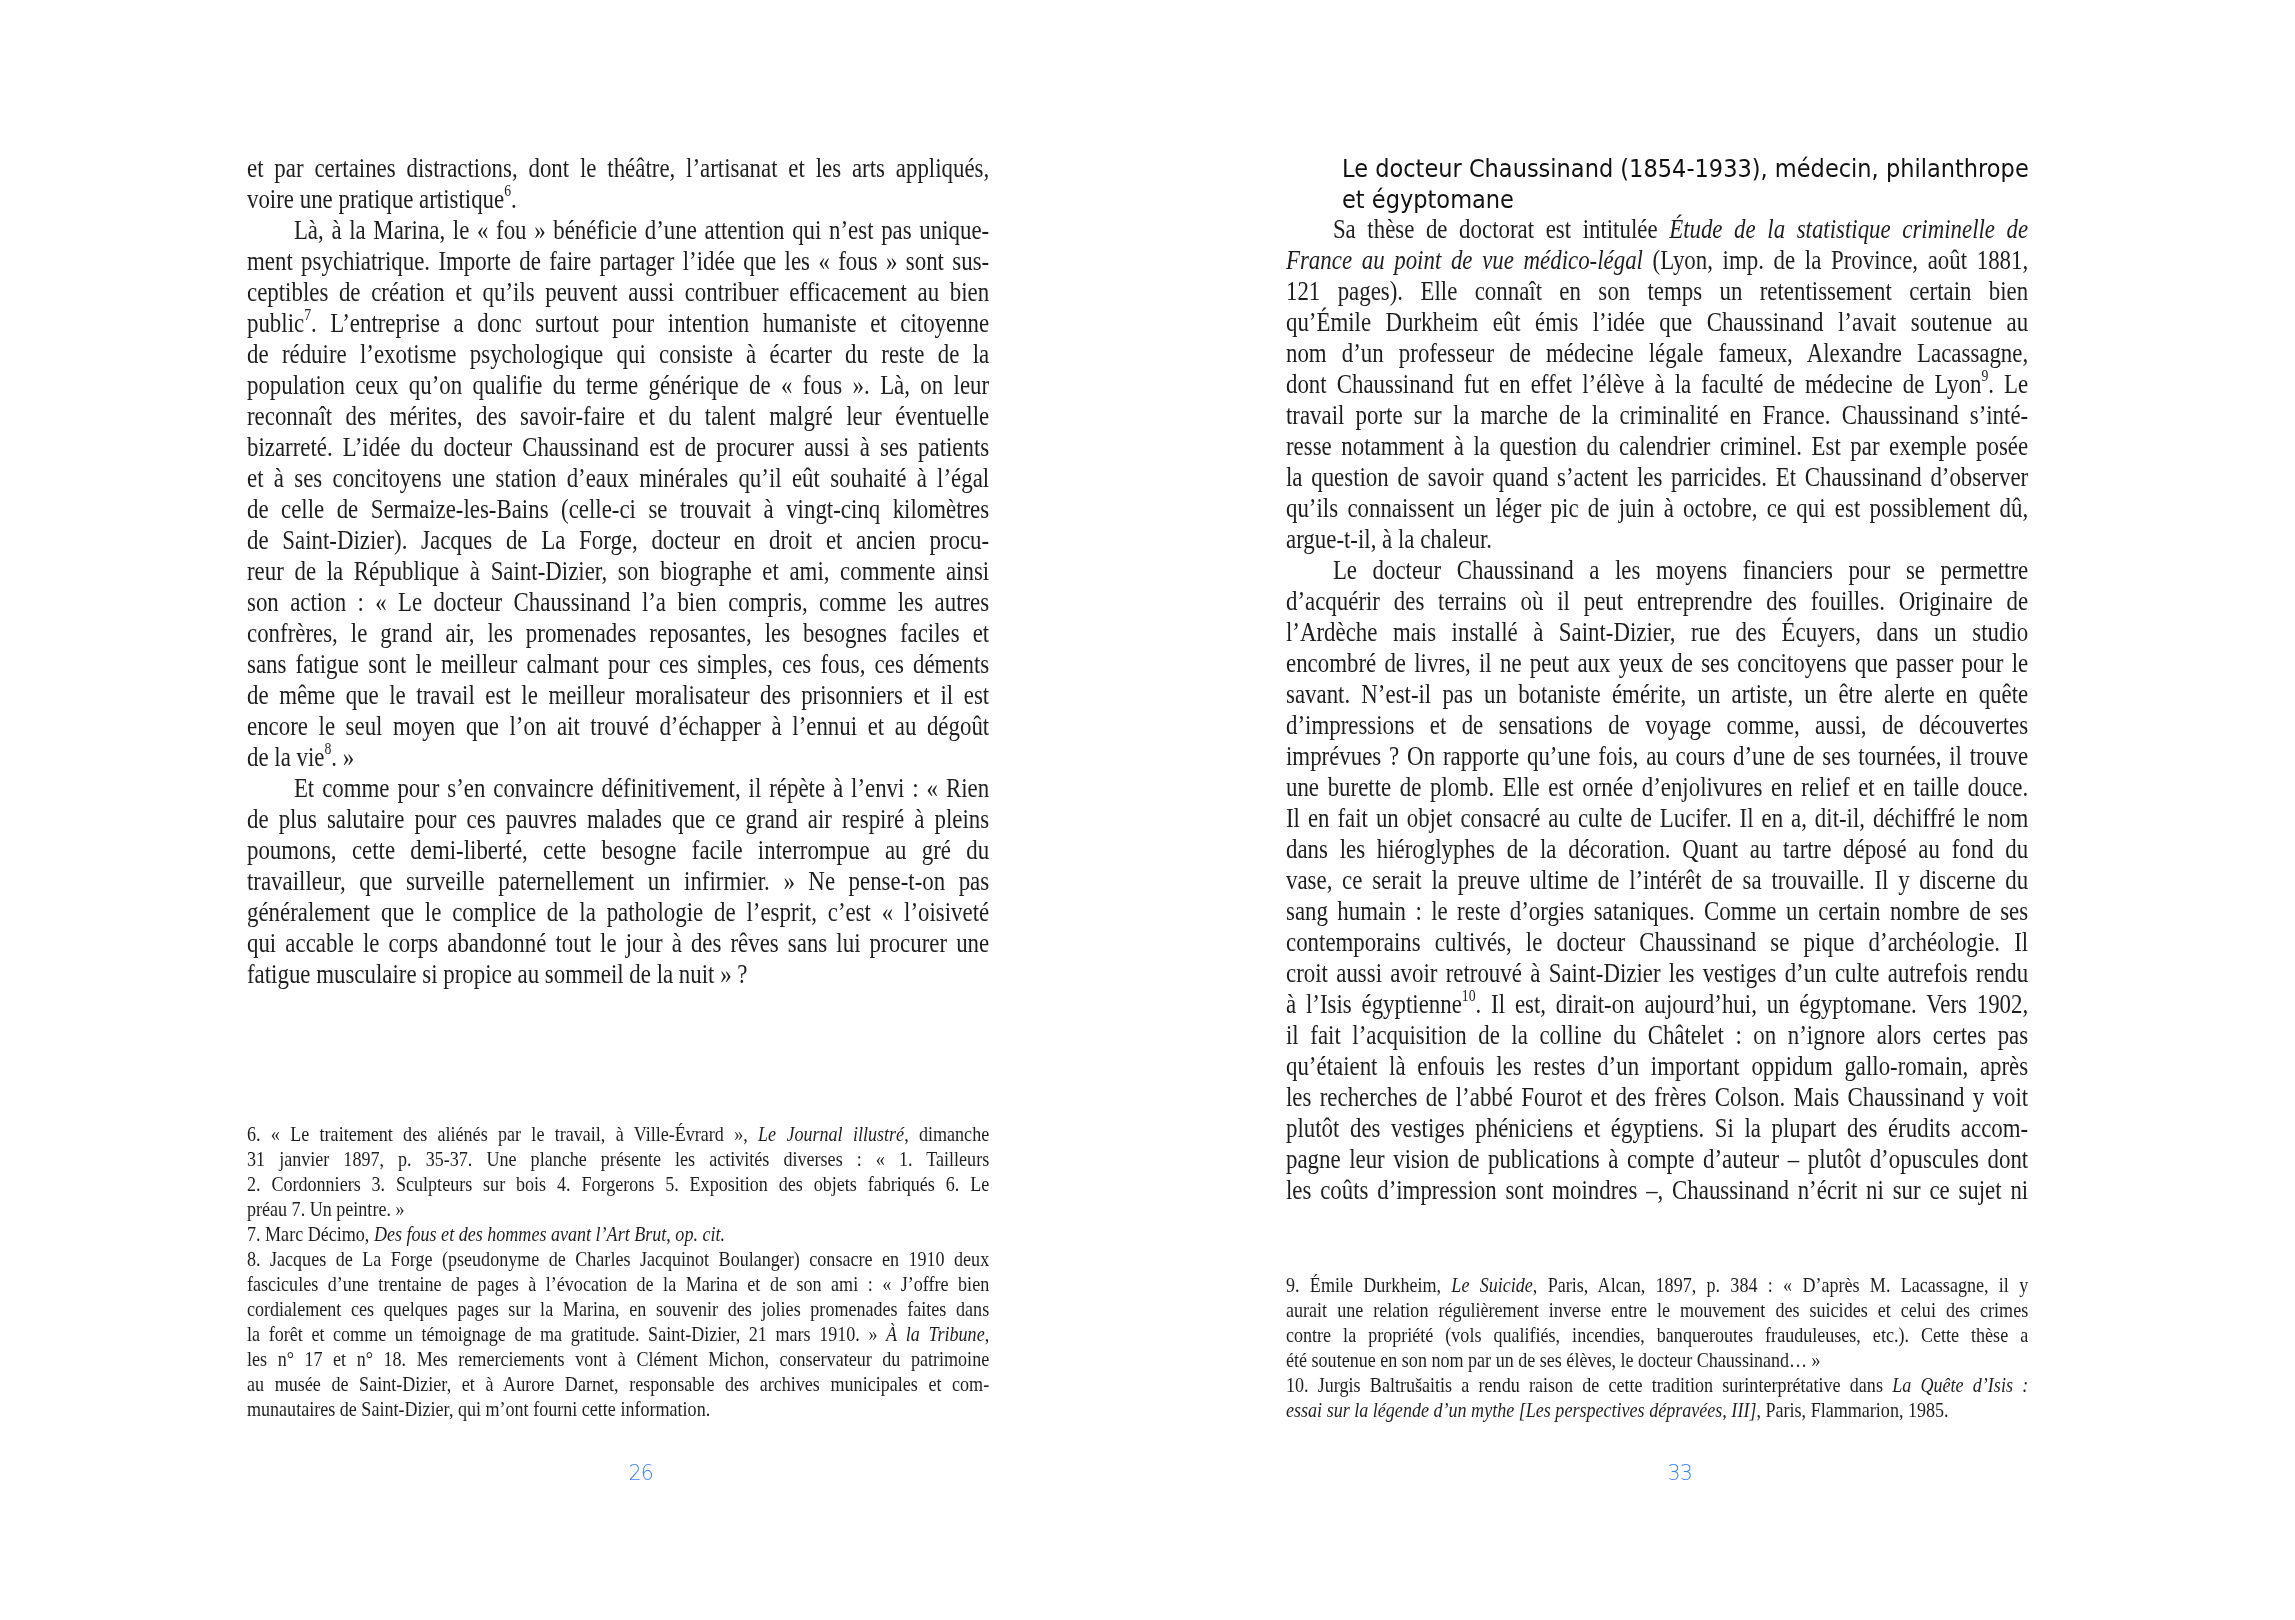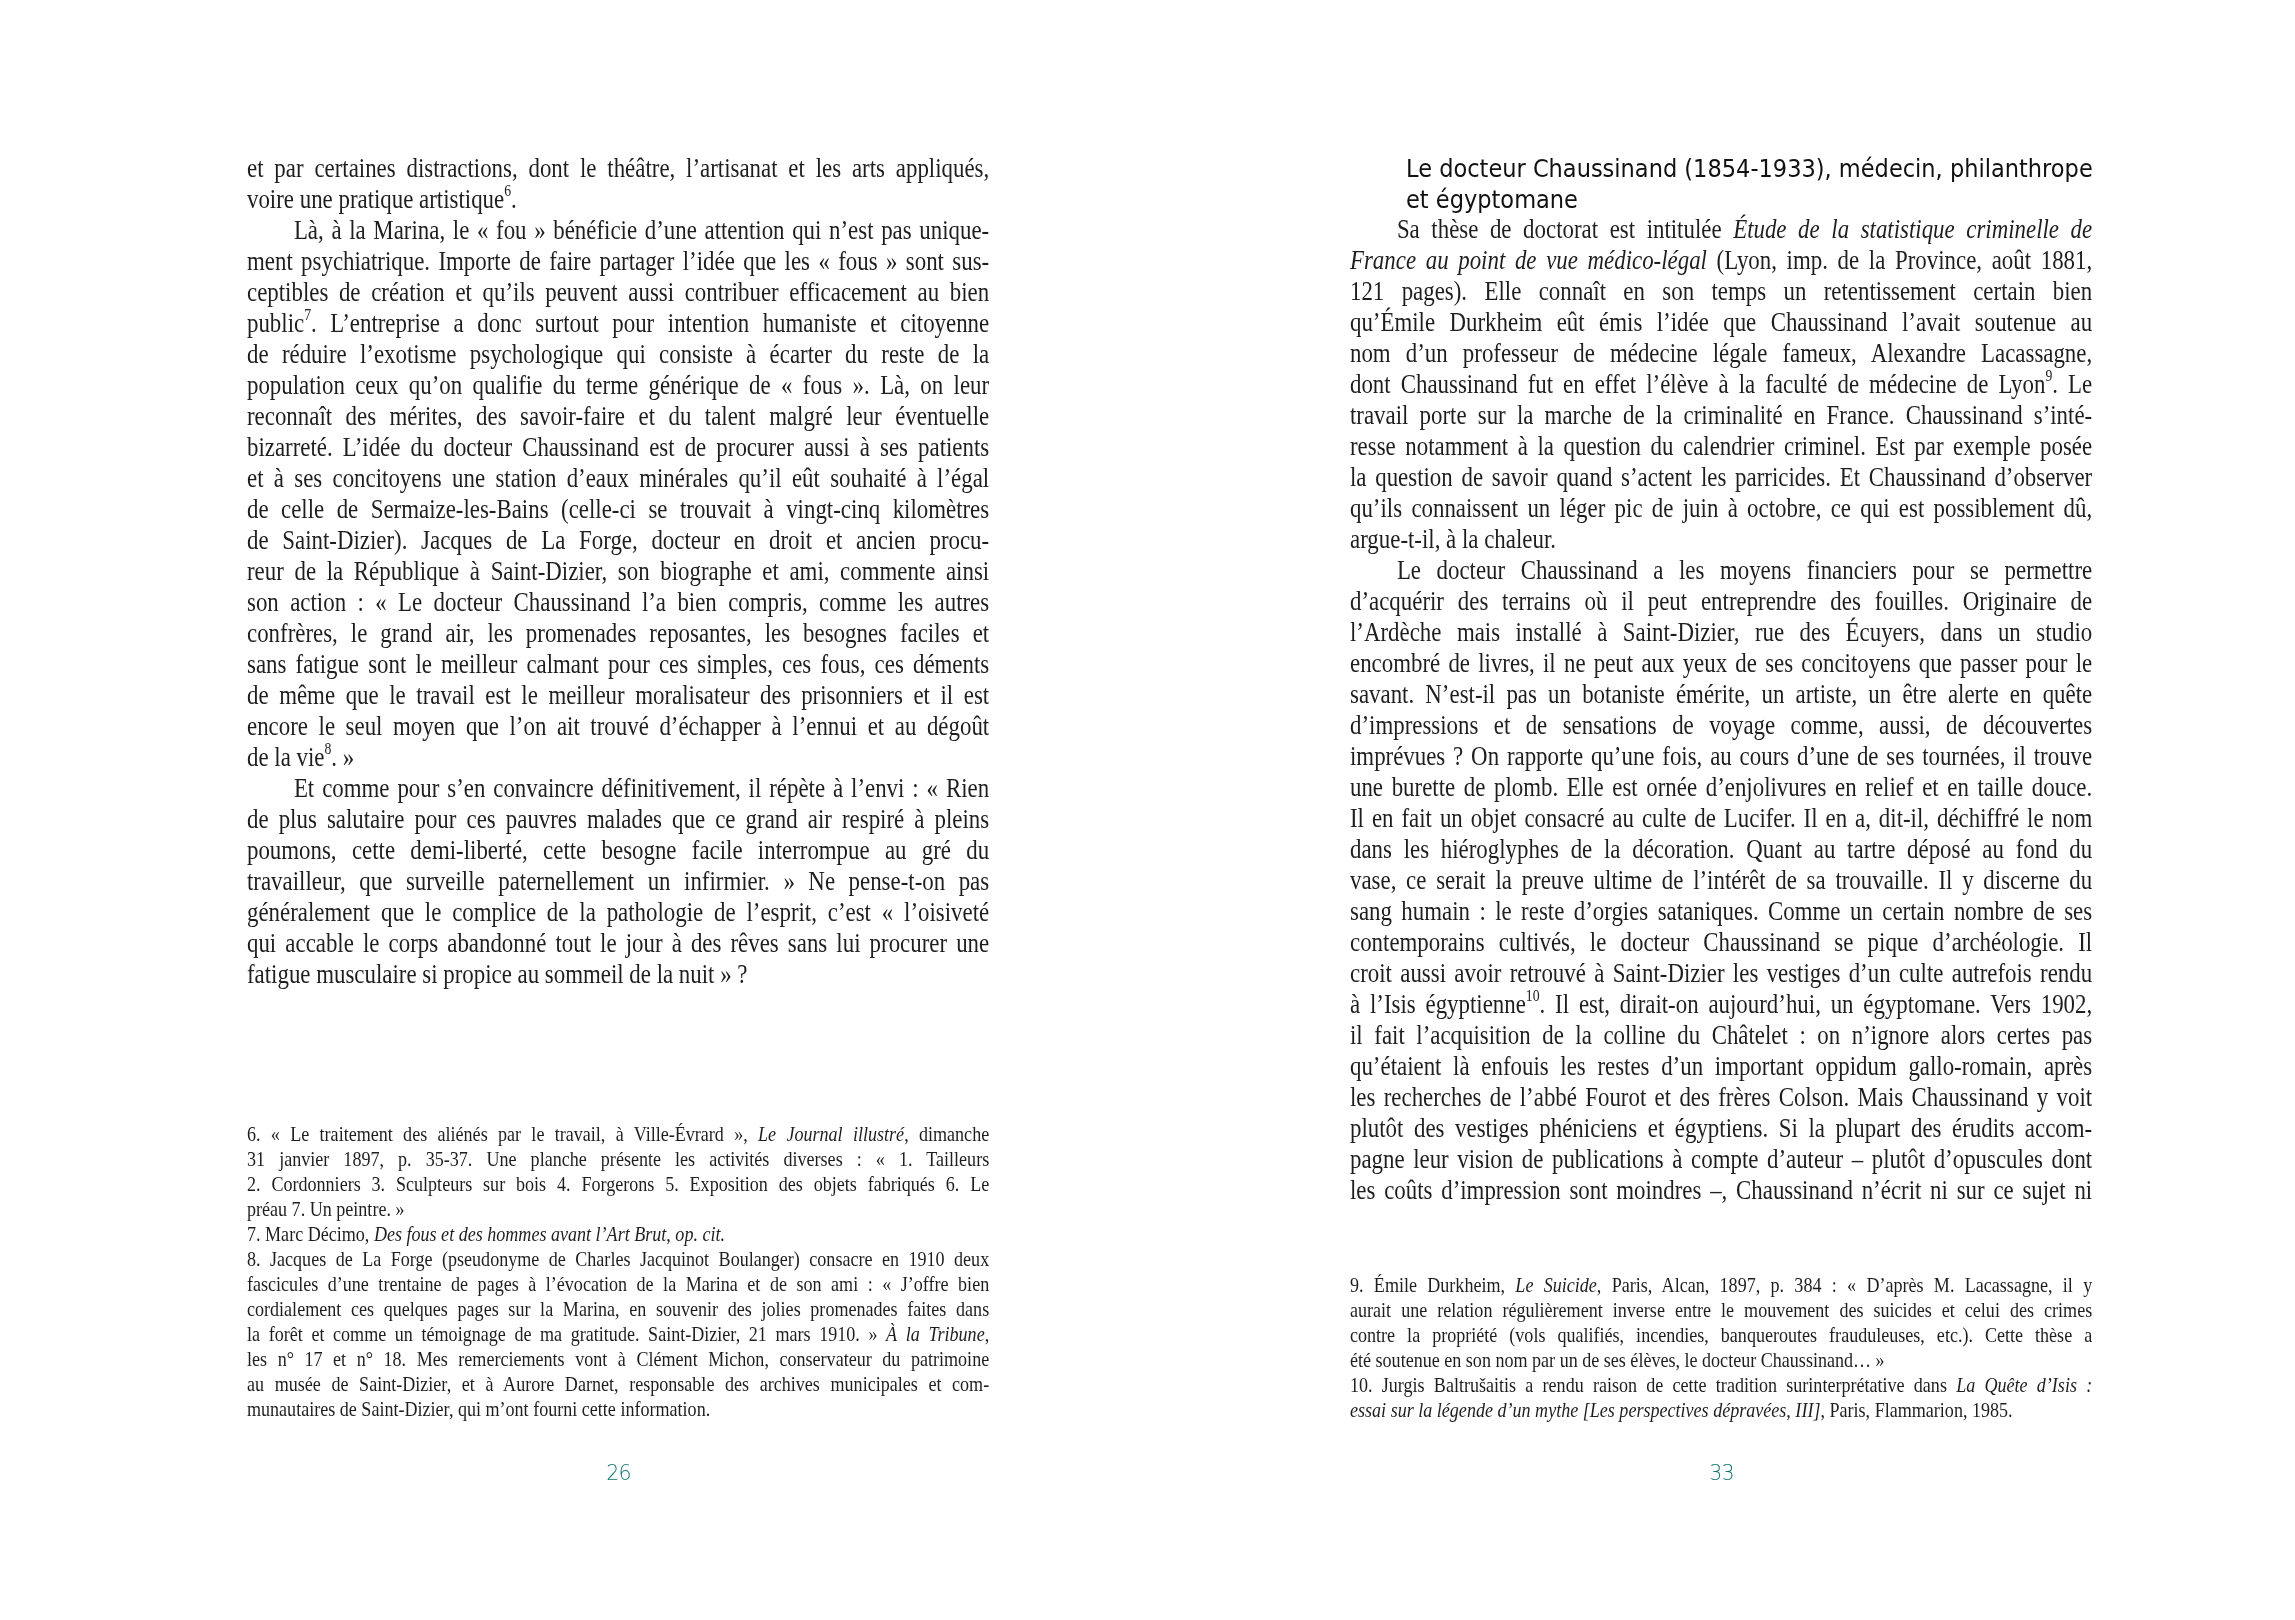--- a/index.html
+++ b/index.html
@@ -4,21 +4,21 @@
 <style>
   html, body { margin: 0; padding: 0; }
   body {
     width: 2295px; height: 1621px; background: #ffffff; position: relative; overflow: hidden;
     color: #1e1e1e;
     font-family: "Liberation Serif", "DejaVu Serif", serif;
   }
   .spread { position: absolute; inset: 0; }
   .page { position: absolute; top: 0; height: 1621px; width: 1147px; }
   .page.left { left: 0; margin-left: 44px; }
-  .page.right { left: 1148px; }
+  .page.right { left: 1084px; }
 
   
   .col { position: absolute; transform-origin: 0 0; }
   .col-body { font-size: 26.6px; line-height: 31px; }
   .col-notes { font-size: 21px; line-height: 25px; }
 
   .line { display: block; white-space: nowrap; height: 1em; overflow: visible; }
   .col-body .line { height: 31px; }
   .col-notes .line { height: 25px; }
   .line.j { white-space: normal; text-align: justify; text-align-last: justify; }
@@ -26,22 +26,22 @@
   .it { font-style: italic; }
   sup { font-size: 0.6em; line-height: 0; vertical-align: 0.75em; }
 
   .heading {
     font-family: "DejaVu Sans", "Liberation Sans", sans-serif;
     font-weight: 500; color: #111;
   }
   .heading .line { white-space: nowrap; text-align: left; text-align-last: left; }
 
   .pagenum {
-    position: absolute; top: 1461px; width: 69px; text-align: center;
-    font-family: "DejaVu Sans", "Liberation Sans", sans-serif; font-size: 20.6px; font-weight: 300; color: #0f766e;
+    position: absolute; top: 1461px; width: 69px; text-align: right;
+    font-family: "DejaVu Sans", "Liberation Sans", sans-serif; font-size: 20.6px; font-weight: 300; color: #3b82f6;
     letter-spacing: -0.9px;
   }
 </style>
 </head>
 <body>
 
 <div class="spread">
 
   <div class="page left">
     <div class="col col-body" style="left:203px; top:153px; width:863px; transform:scaleX(0.86);">

